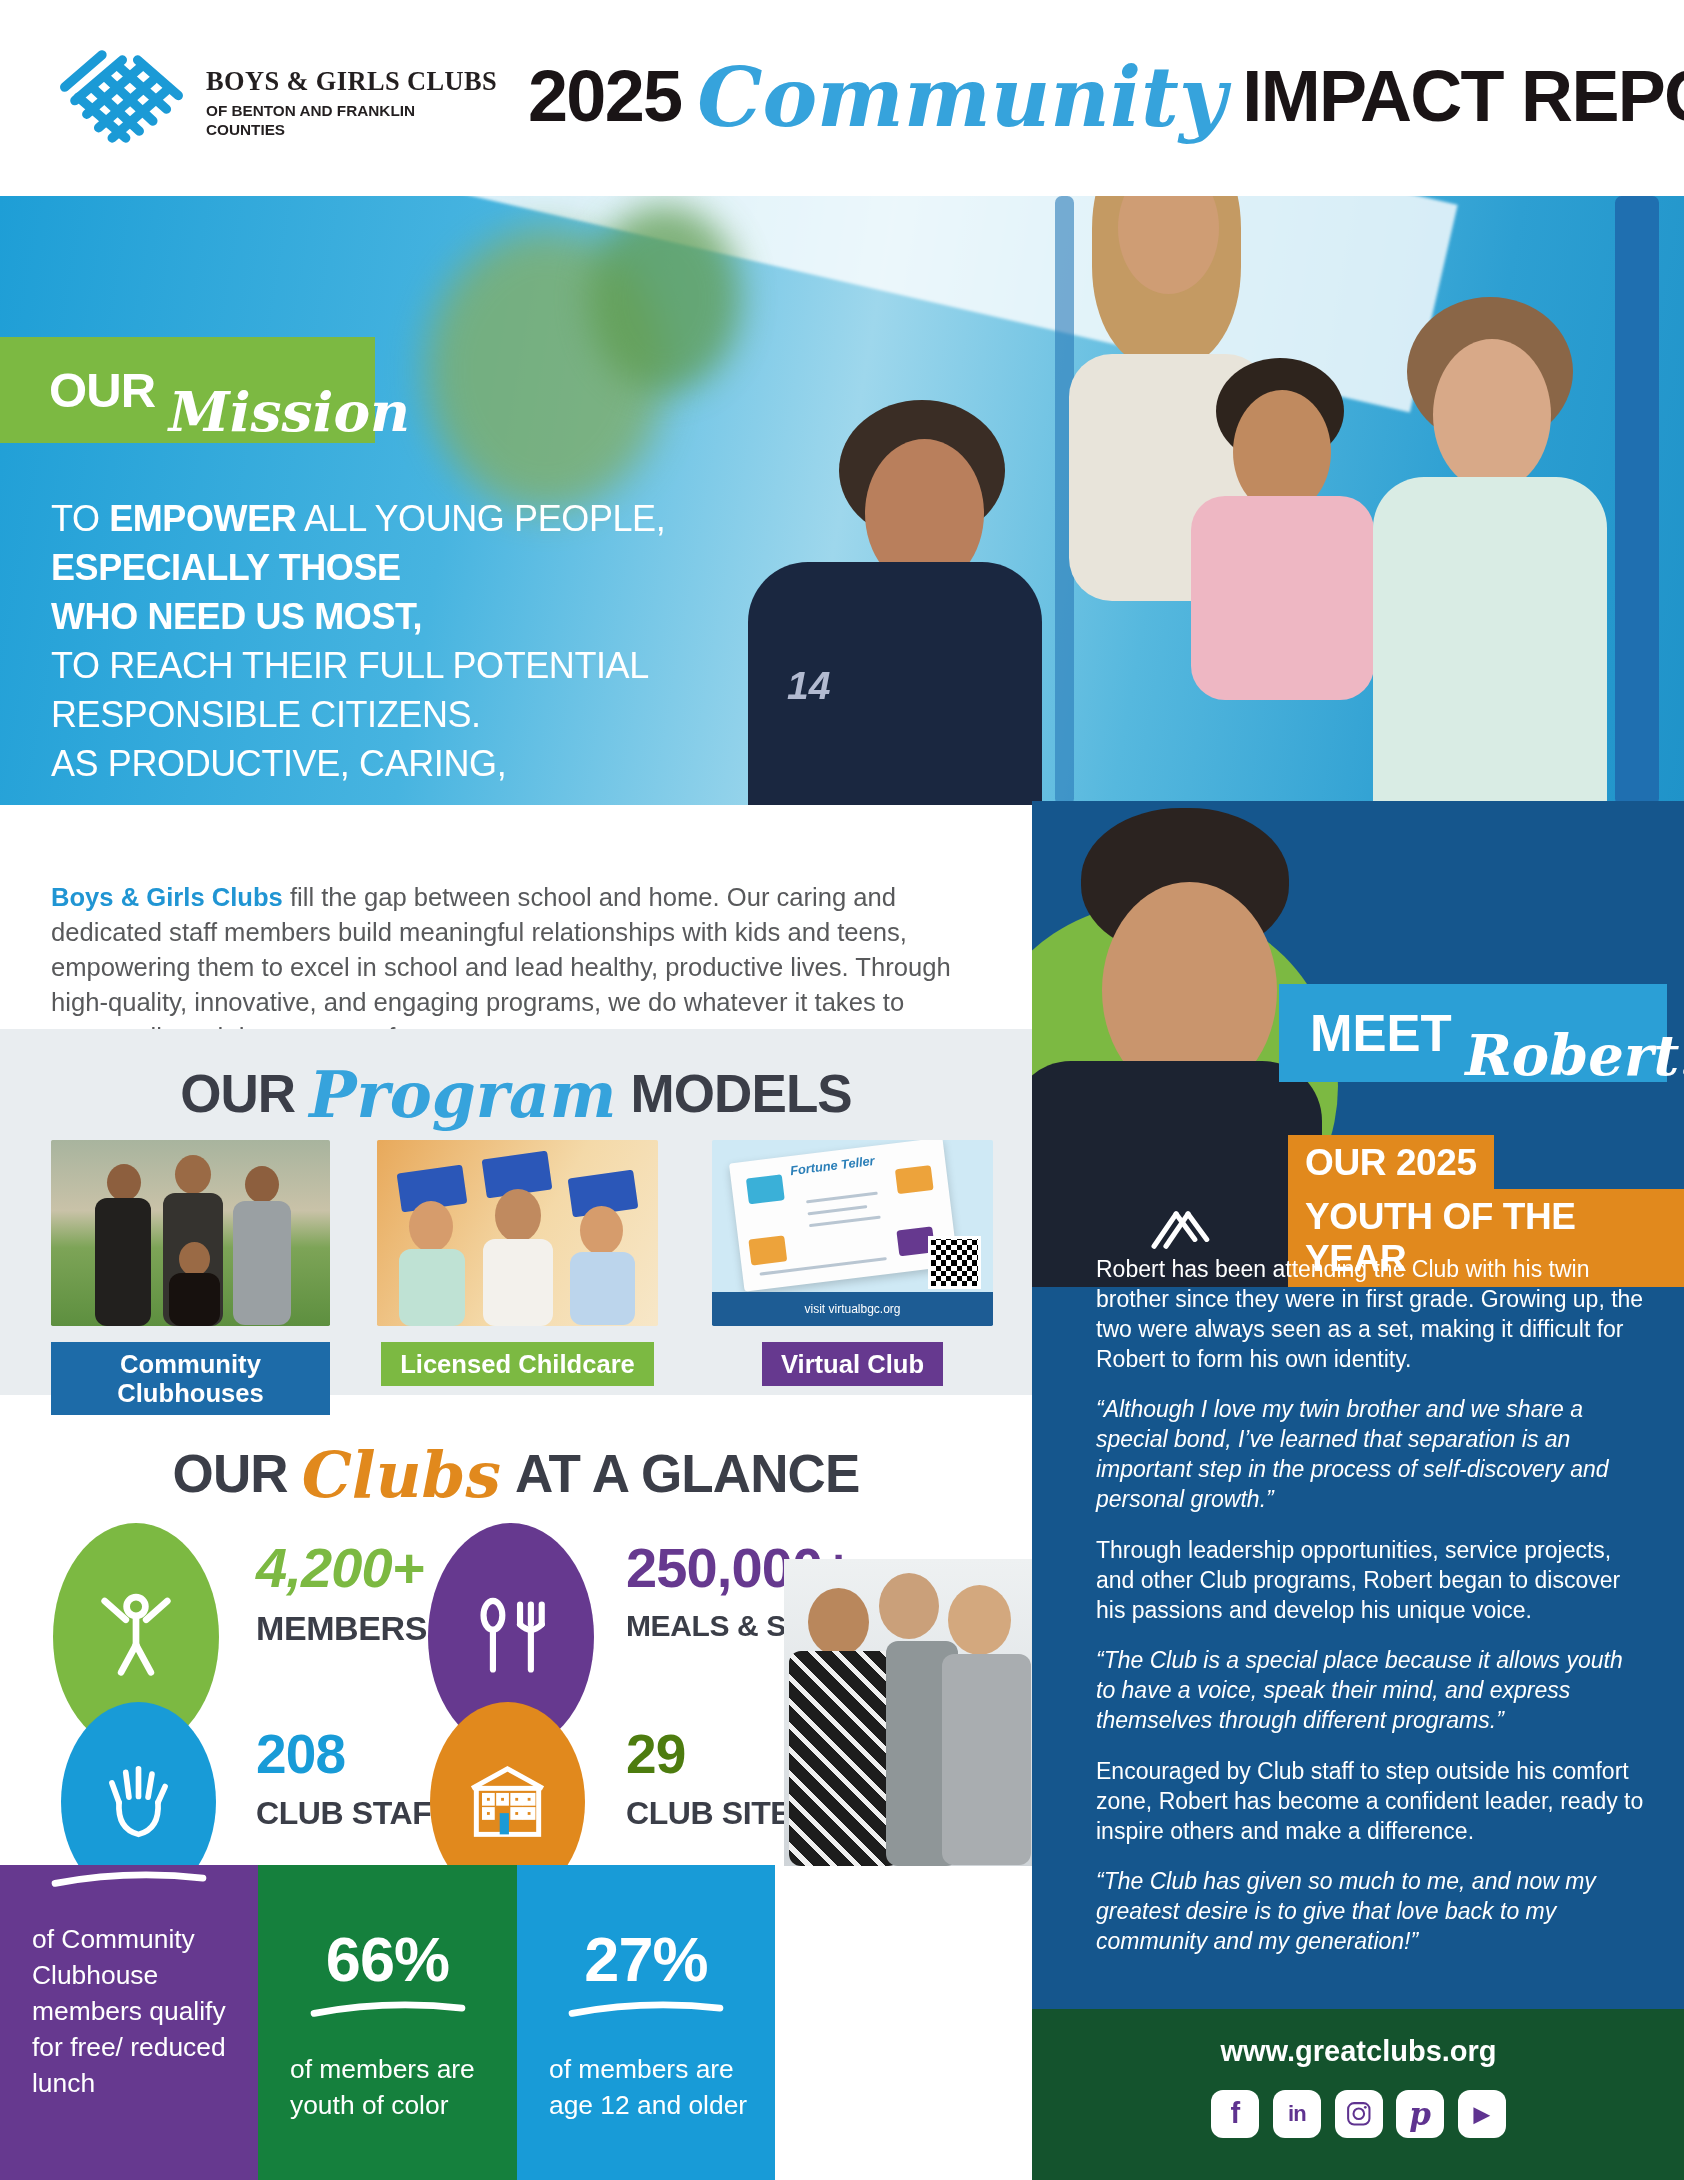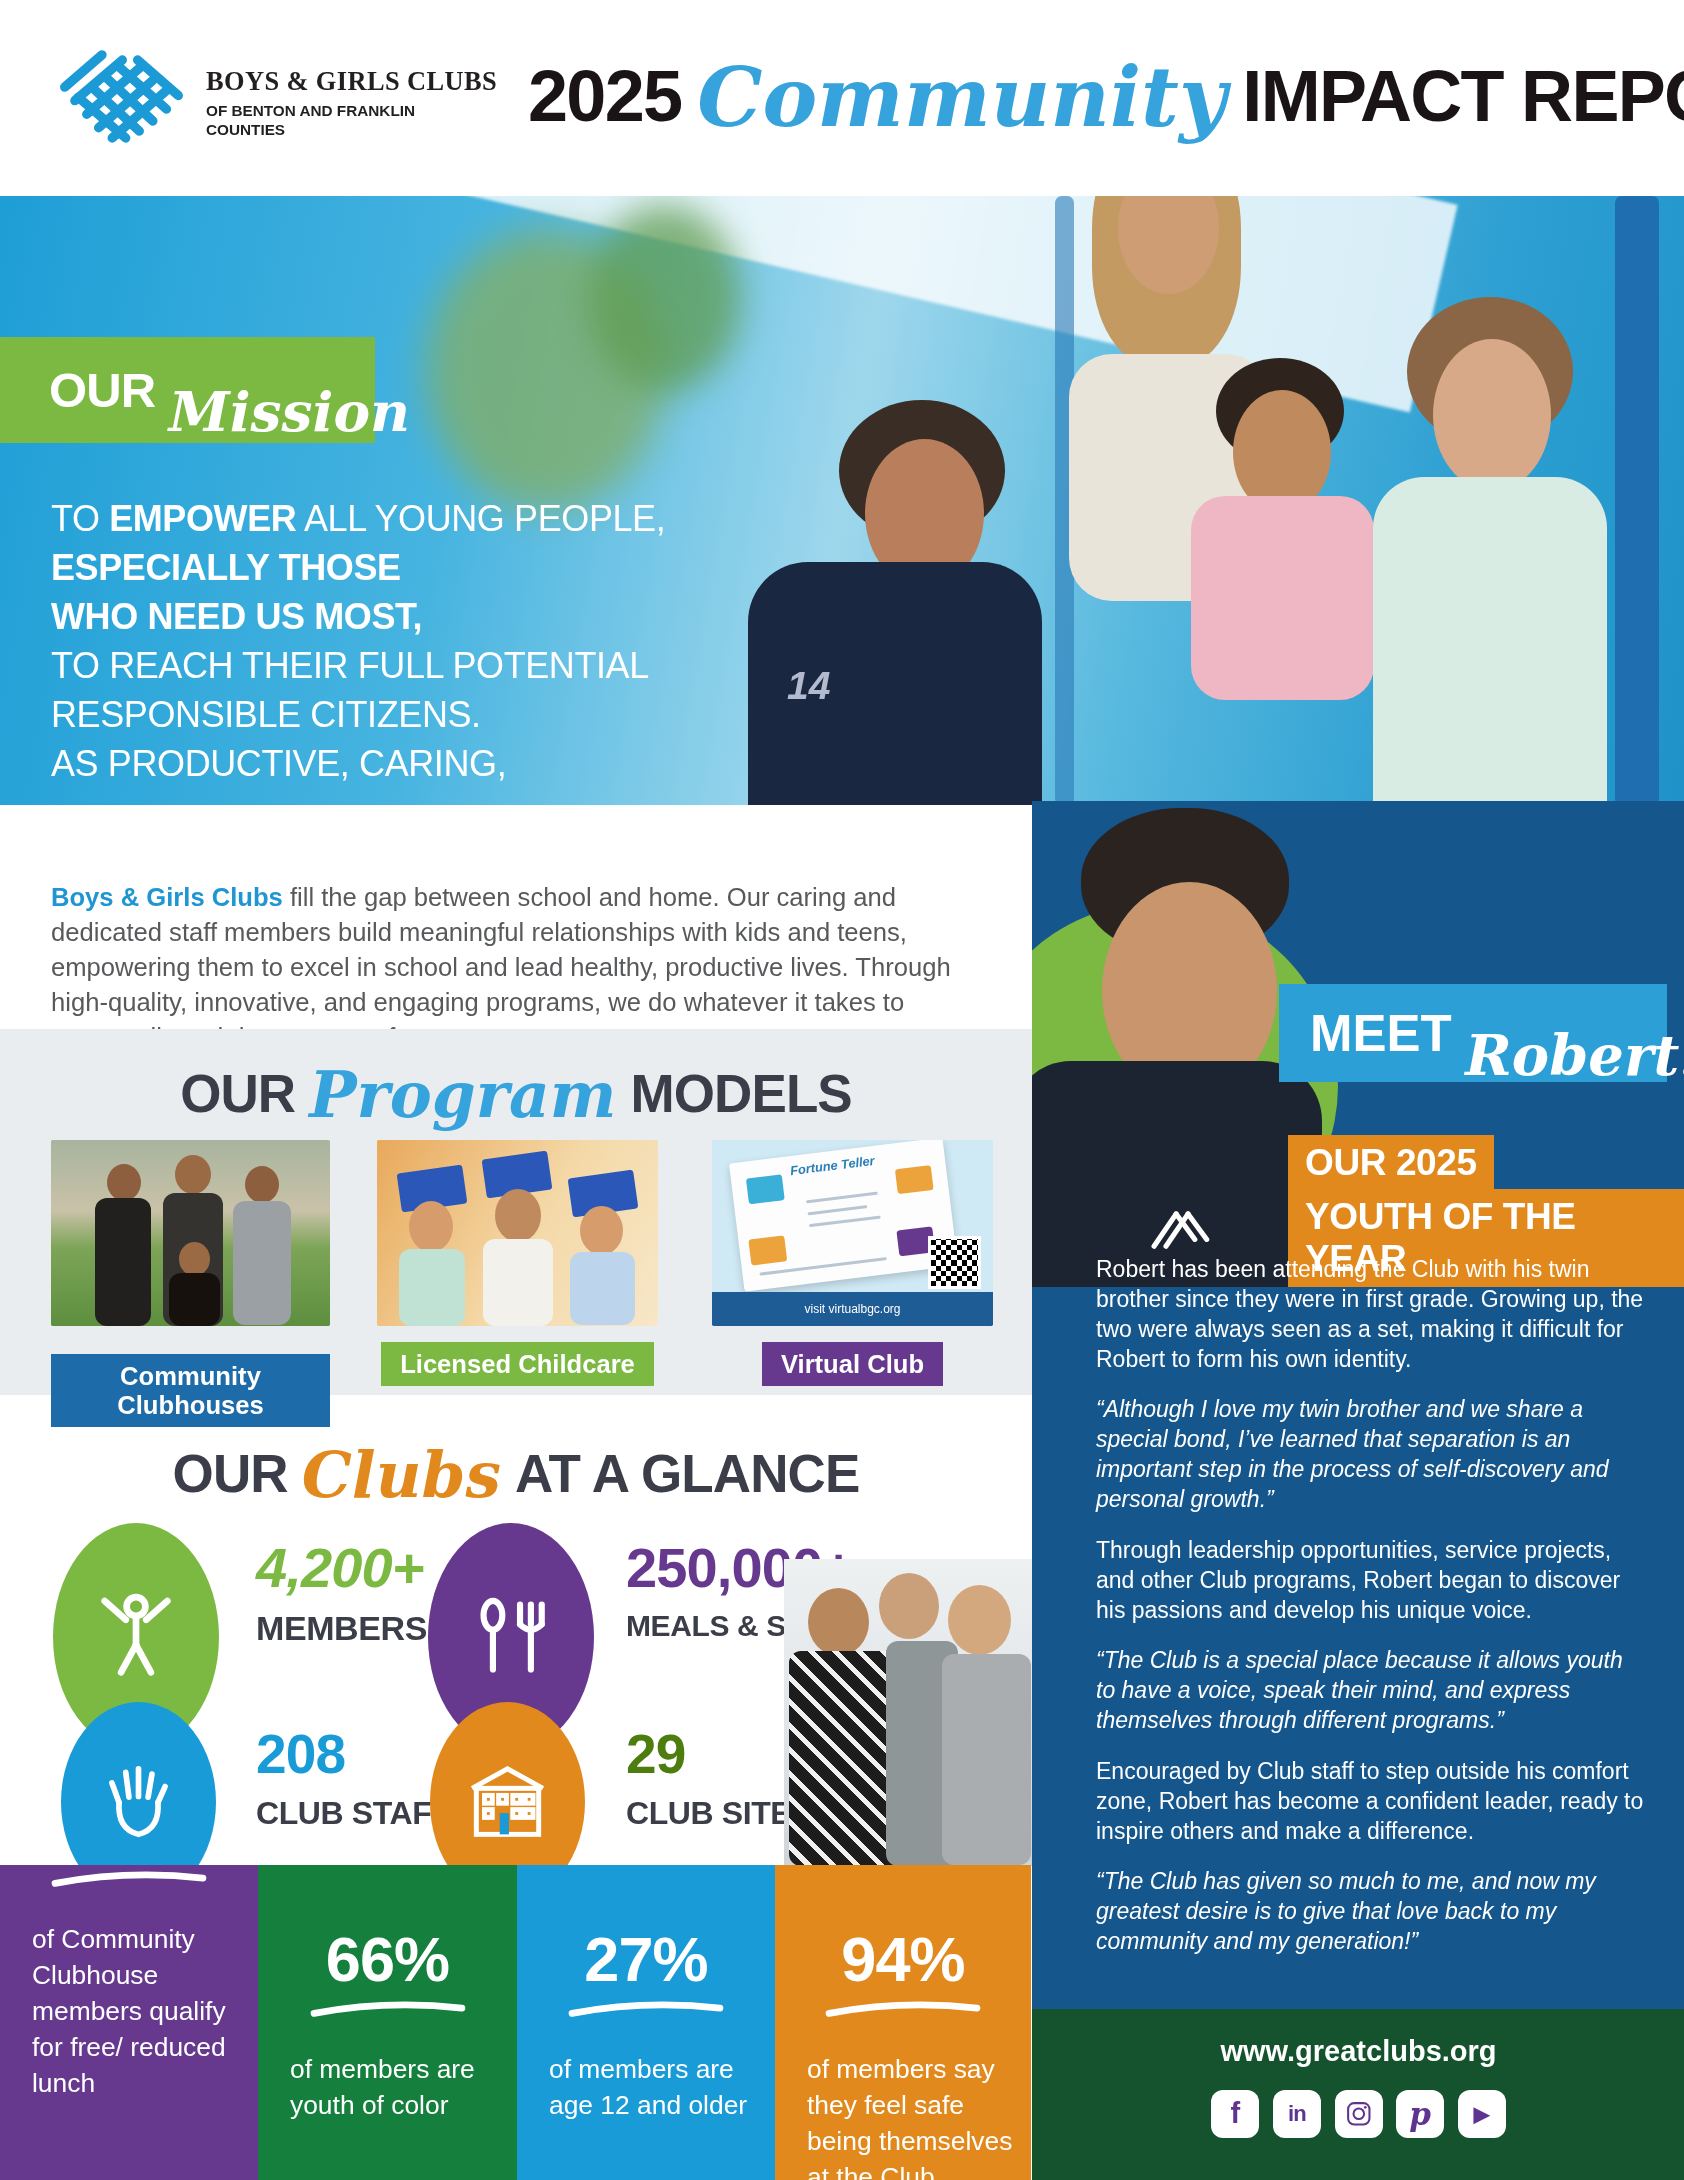--- a/index.html
+++ b/index.html
@@ -222,21 +222,21 @@
         <div class="vrect" style="left:158px;top:87px;background:#66398f;"></div>
         <div class="vline" style="left:72px;top:46px;width:72px;"></div>
         <div class="vline" style="left:72px;top:58px;width:60px;"></div>
         <div class="vline" style="left:72px;top:70px;width:72px;"></div>
         <div class="vline" style="left:17px;top:112px;width:128px;"></div>
       </div>
       <div class="qr"></div>
       <div class="vcaption">visit virtualbgc.org</div>
     </div>
 
-    <div class="pm-label-wrap" style="left:51px;width:279px;margin-top:12px;">
+    <div class="pm-label-wrap" style="left:51px;width:279px;">
       <span class="pm-label lbl-blue">Community Clubhouses</span>
     </div>
     <div class="pm-label-wrap" style="left:377px;width:281px;">
       <span class="pm-label lbl-green">Licensed Childcare</span>
     </div>
     <div class="pm-label-wrap" style="left:712px;width:281px;">
       <span class="pm-label lbl-purple">Virtual Club</span>
     </div>
   </div>
 
@@ -340,27 +340,20 @@
         <path d="M8 18 Q95 2 182 12" stroke="#fff" stroke-width="8" fill="none" stroke-linecap="round"></path>
       </svg>
     <div class="desc">of members are youth of color</div>
   </div>
   <div class="pcol bg-blue" style="left:517px;width:258px;">
     <div class="val">27%</div>
     <svg class="swoosh" width="162" height="20.4" viewBox="0 0 190 24">
         <path d="M8 18 Q95 2 182 12" stroke="#fff" stroke-width="8" fill="none" stroke-linecap="round"></path>
       </svg>
     <div class="desc">of members are age 12 and older</div>
-  </div>
-  <div class="pcol bg-orange" style="left:775px;width:256px;">
-    <div class="val">94%</div>
-    <svg class="swoosh" width="162" height="20.4" viewBox="0 0 190 24">
-        <path d="M8 18 Q95 2 182 12" stroke="#fff" stroke-width="8" fill="none" stroke-linecap="round"></path>
-      </svg>
-    <div class="desc">of members say they feel safe being themselves at the Club</div>
   </div>
 
   <div class="sidebar">
     <div class="green-circle"></div>
     <div class="robert-hair"></div>
     <div class="robert-face"></div>
     <div class="robert-shirt">
       <svg width="77" height="51" viewBox="0 0 90 60" style="position:absolute;left:136px;top:141px;">
         <g stroke="#fff" stroke-width="6" fill="none" stroke-linecap="round">
           <path d="M8 52 L34 14"></path>

